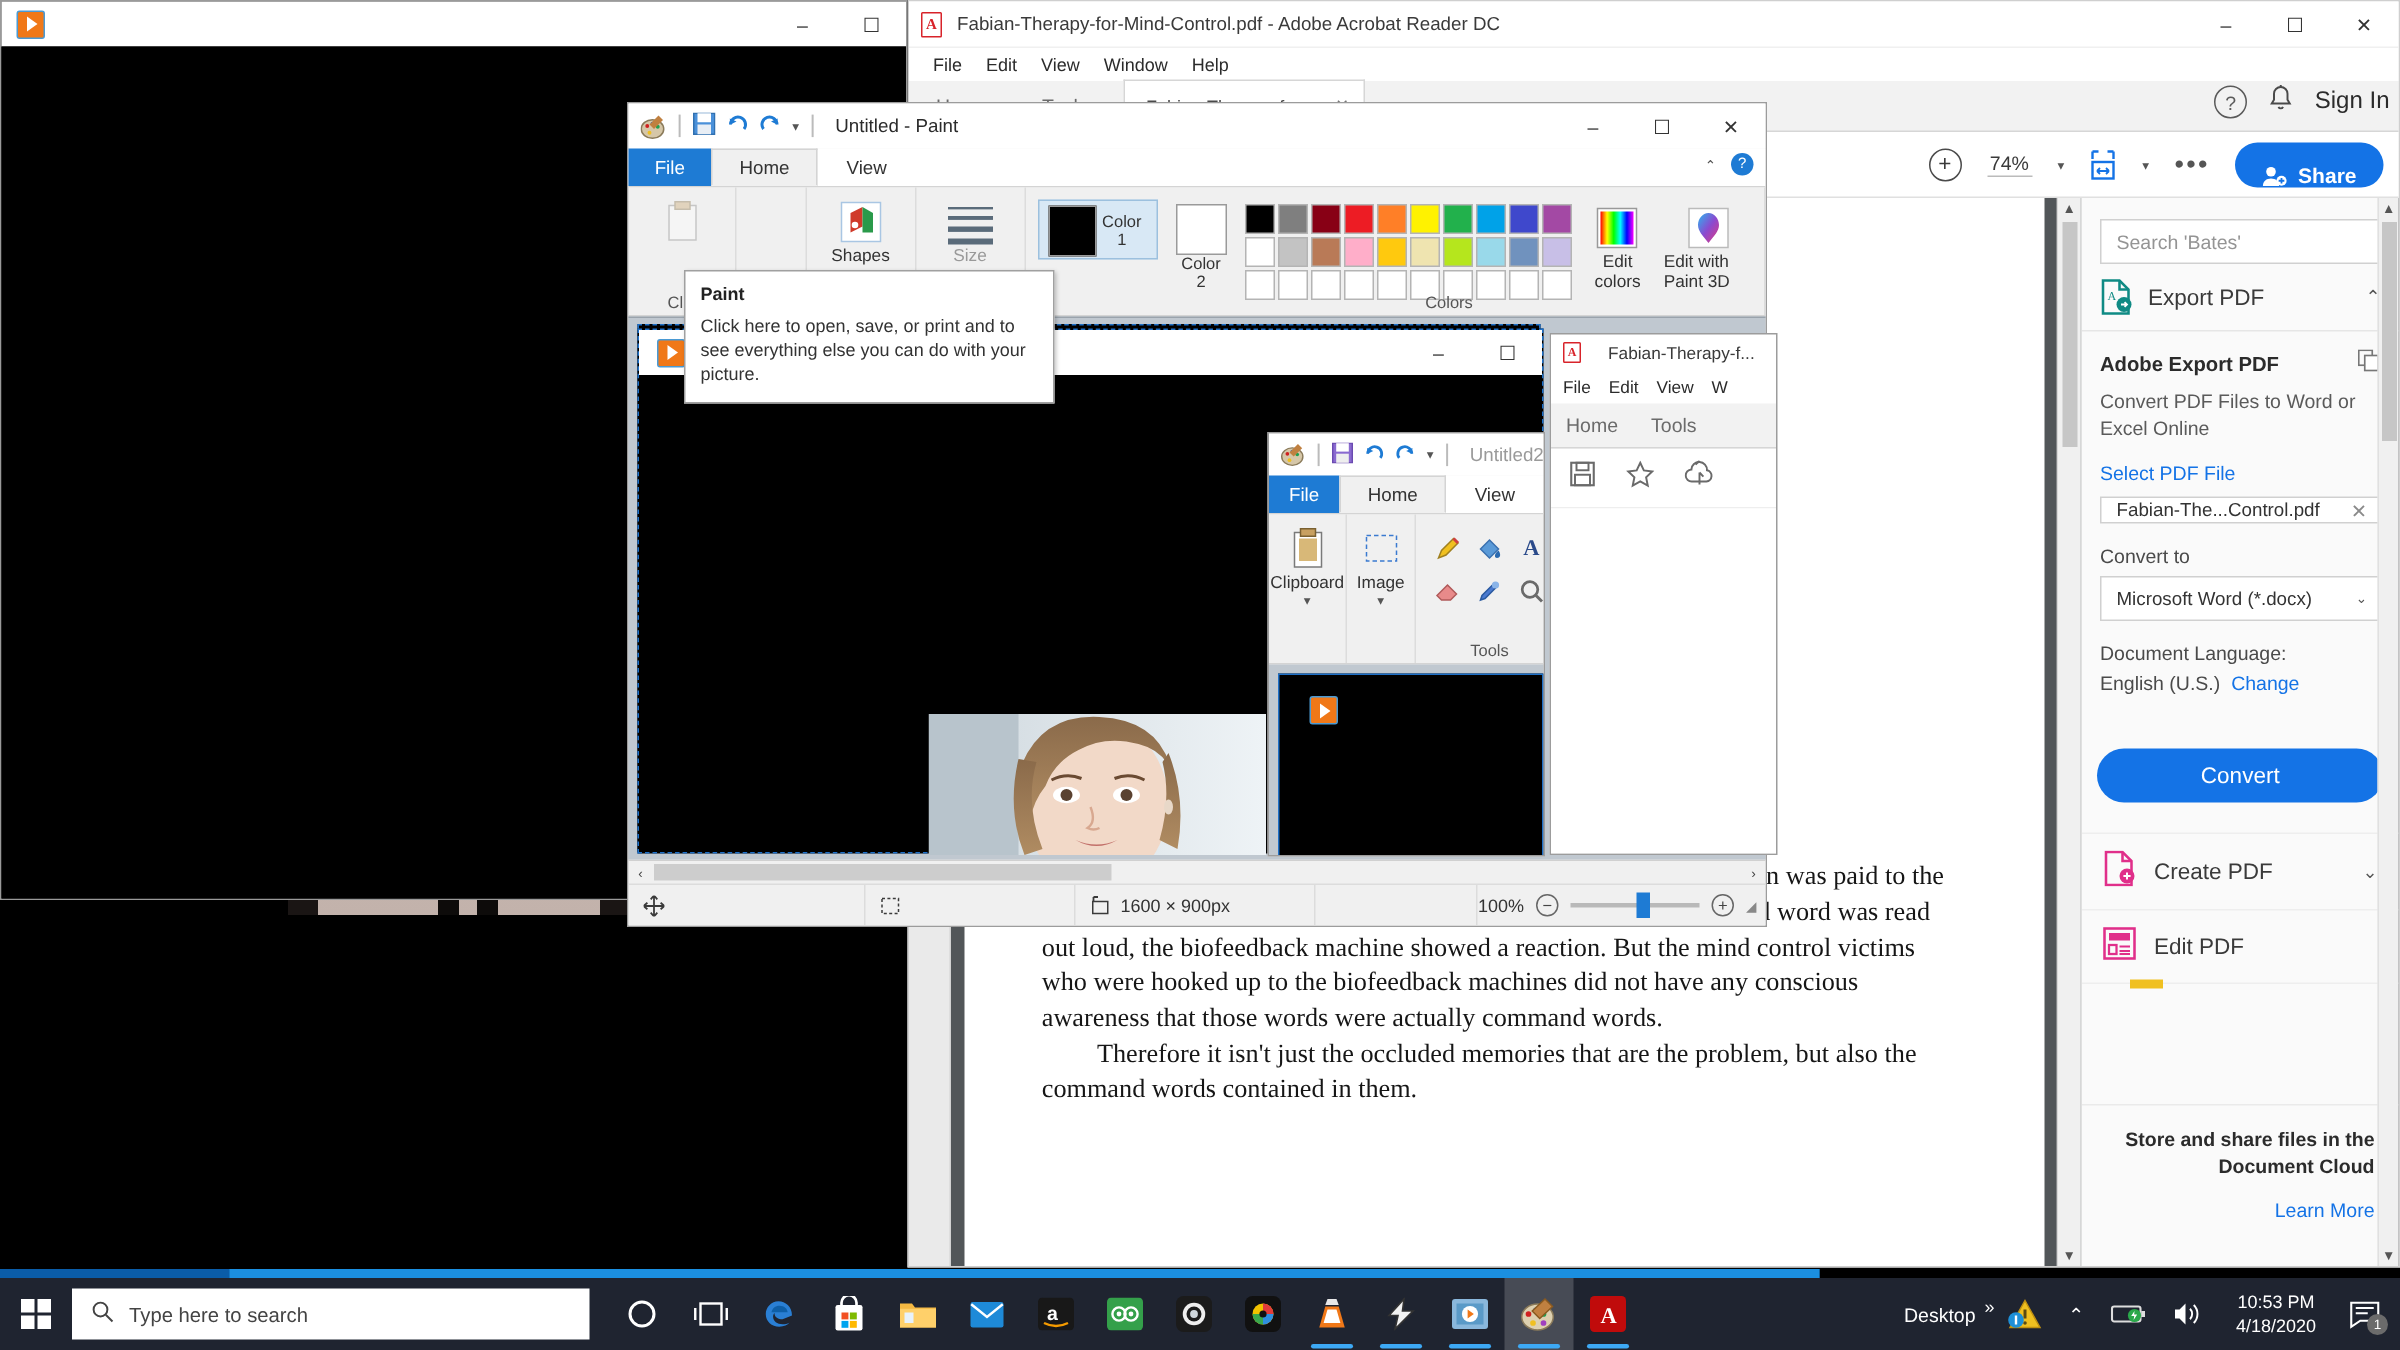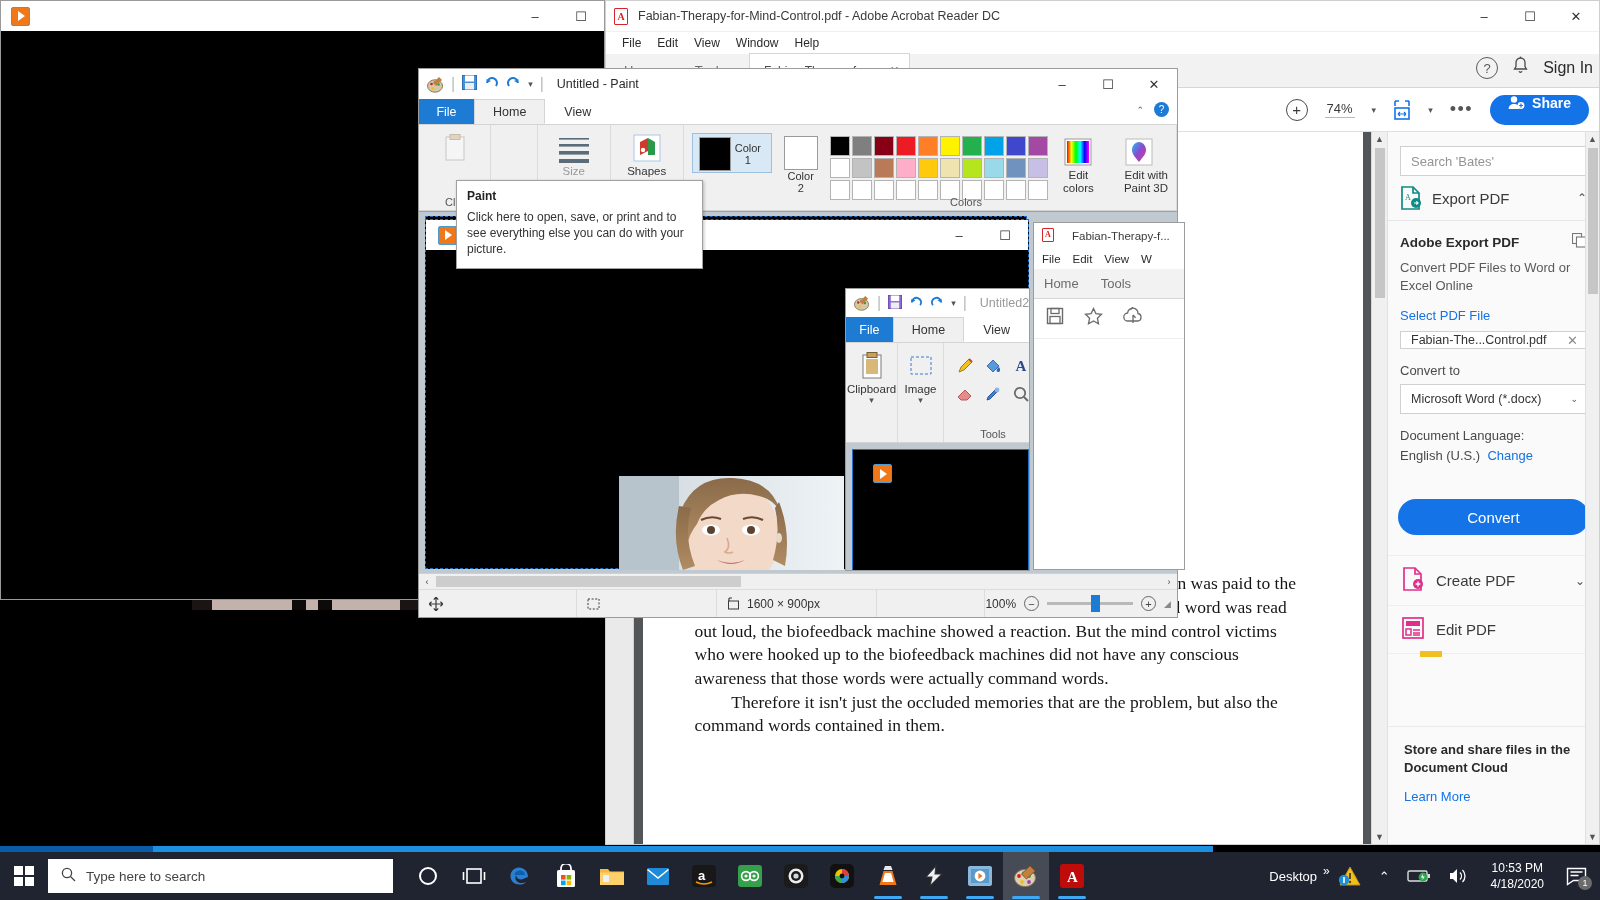--- a/index.html
+++ b/index.html
@@ -82,21 +82,21 @@
     display:flex;align-items:center;justify-content:center;font-size:15px;color:#3a3a3a;
   }
   .zoomval {
     font-size:13px;color:#3a3a3a;border-bottom:1px solid #bbb;padding:0 2px 1px 2px;
   }
   .caret-sm { font-size:9px; color:#555; }
   .fitpage-icon { width:18px;height:20px; position:relative; }
   .dots { font-size:18px; color:#555; letter-spacing:1.5px; }
   .share-btn {
     background:#1473e6; color:#fff; border-radius:18px; height:30px;
-    display:flex; align-items:flex-start; gap:7px; padding:0 18px;
+    display:flex; align-items:flex-end; gap:7px; padding:0 18px;
     font-size:14px; font-weight:600;
   }
 
   .ac-body { flex:1; display:flex; background:#525659; position:relative; overflow:hidden; }
   .ac-navrail {
     width:28px; background:#eaeaea; border-right:1px solid #d2d2d2;
     display:flex; flex-direction:column; align-items:center; padding-top:6px; gap:10px;
   }
   .ac-navrail .chev { font-size:11px; color:#444; }
   .ac-page {
@@ -164,21 +164,21 @@
     background:#1473e6; color:#fff; height:36px; border-radius:18px;
     display:flex; align-items:center; justify-content:center; font-size:15px;
     margin:6px 10px 20px 10px;
   }
   .pane-row {
     display:flex; align-items:center; gap:12px; padding:11px 14px;
     border-top:1px solid #eee; font-size:15px; color:#3a3a3a;
   }
   .pane-row .chev { margin-left:auto; font-size:12px; color:#555; }
   .cloud-block {
-    margin-top:auto; padding:14px 16px 40px 16px; text-align:left;
+    margin-top:auto; padding:14px 16px 30px 16px; text-align:right;
     border-top:1px solid #eaeaea;
   }
   .cloud-block .t { font-size:13px; font-weight:700; color:#2b2b2b; line-height:1.4; }
   .cloud-block .l { font-size:13px; color:#1473e6; margin-top:12px; }
   .pane-scroll {
     width:14px; background:#f0f0f0; border-left:1px solid #e0e0e0;
     position:absolute; right:0; top:0; bottom:0;
   }
 
   
@@ -734,44 +734,44 @@
     </div>
 
     <div class="rib-group" style="width:170px">
       <div style="width:100%;height:60px"></div>
       <div class="gname">Tools</div>
     </div>
 
     <div class="rib-group">
       <div class="rib-btn">
         <span class="glyph">
+          <svg width="30" height="30" viewBox="0 0 30 30">
+              <rect x="2" y="2" width="26" height="26" fill="#fff" stroke="#a9c6e3"></rect>
+              <path d="M8 22V9l8-4v13z" fill="#d03a2a"></path>
+              <path d="M16 5l7 4v13l-7 0z" fill="#2a9a4a"></path>
+              <circle cx="11" cy="17" r="2.2" fill="#fff"></circle>
+            </svg>
+        </span>
+        <span>Shapes</span>
+        <span class="caret-sm">▾</span>
+      </div>
+    </div>
+
+    <div class="rib-group">
+      <div class="rib-btn">
+        <span class="glyph">
           <svg width="34" height="30" viewBox="0 0 34 30">
               <rect x="2" y="5" width="30" height="1.6" fill="#5a6b7a"></rect>
               <rect x="2" y="11" width="30" height="2.6" fill="#5a6b7a"></rect>
               <rect x="2" y="18" width="30" height="3.6" fill="#5a6b7a"></rect>
               <rect x="2" y="26" width="30" height="4.5" fill="#5a6b7a"></rect>
             </svg>
         </span>
         <span style="color:#999">Size</span>
         <span class="caret-sm" style="color:#aaa">▾</span>
-      </div>
-    </div>
-
-    <div class="rib-group">
-      <div class="rib-btn">
-        <span class="glyph">
-          <svg width="30" height="30" viewBox="0 0 30 30">
-              <rect x="2" y="2" width="26" height="26" fill="#fff" stroke="#a9c6e3"></rect>
-              <path d="M8 22V9l8-4v13z" fill="#d03a2a"></path>
-              <path d="M16 5l7 4v13l-7 0z" fill="#2a9a4a"></path>
-              <circle cx="11" cy="17" r="2.2" fill="#fff"></circle>
-            </svg>
-        </span>
-        <span>Shapes</span>
-        <span class="caret-sm">▾</span>
       </div>
     </div>
 
     <div class="rib-group" style="flex-direction:row;align-items:flex-start;padding-top:8px;gap:6px;flex:1">
       <div style="display:flex;align-items:center;background:#d8e8f5;border:1px solid #9cc0de;padding:3px 6px 1px 6px">
         <div class="color-sw" style="background:#000"></div>
         <span style="font-size:11px;color:#333;text-align:center;line-height:1.1">Color 1</span>
       </div>
       <div style="display:flex;flex-direction:column;align-items:center;padding:3px 6px 1px 6px">
         <div class="color-sw" style="background:#fff"></div>
@@ -835,21 +835,21 @@
               <defs>
                 <linearGradient id="p3" x1="0" y1="0" x2="1" y2="1">
                   <stop offset="0" stop-color="#2bb5f0"></stop>
                   <stop offset=".5" stop-color="#8a4ad0"></stop>
                   <stop offset="1" stop-color="#e03a80"></stop>
                 </linearGradient>
               </defs>
               <path d="M14 4c4 0 7 4 7 8s-3 7-7 12c-4-5-7-8-7-12s3-8 7-8z" fill="url(#p3)"></path>
             </svg>
         </span>
-        <span style="text-align:right;line-height:1.15">Edit with Paint 3D</span>
+        <span style="text-align:left;line-height:1.15">Edit with Paint 3D</span>
       </div>
       <div class="gname" style="left:auto;right:150px;width:120px">Colors</div>
     </div>
 
     <div class="tooltip">
       <div class="tt">Paint</div>
       <div class="tb">Click here to open, save, or print and to see everything else you can do with your picture.</div>
     </div>
   </div>
 

